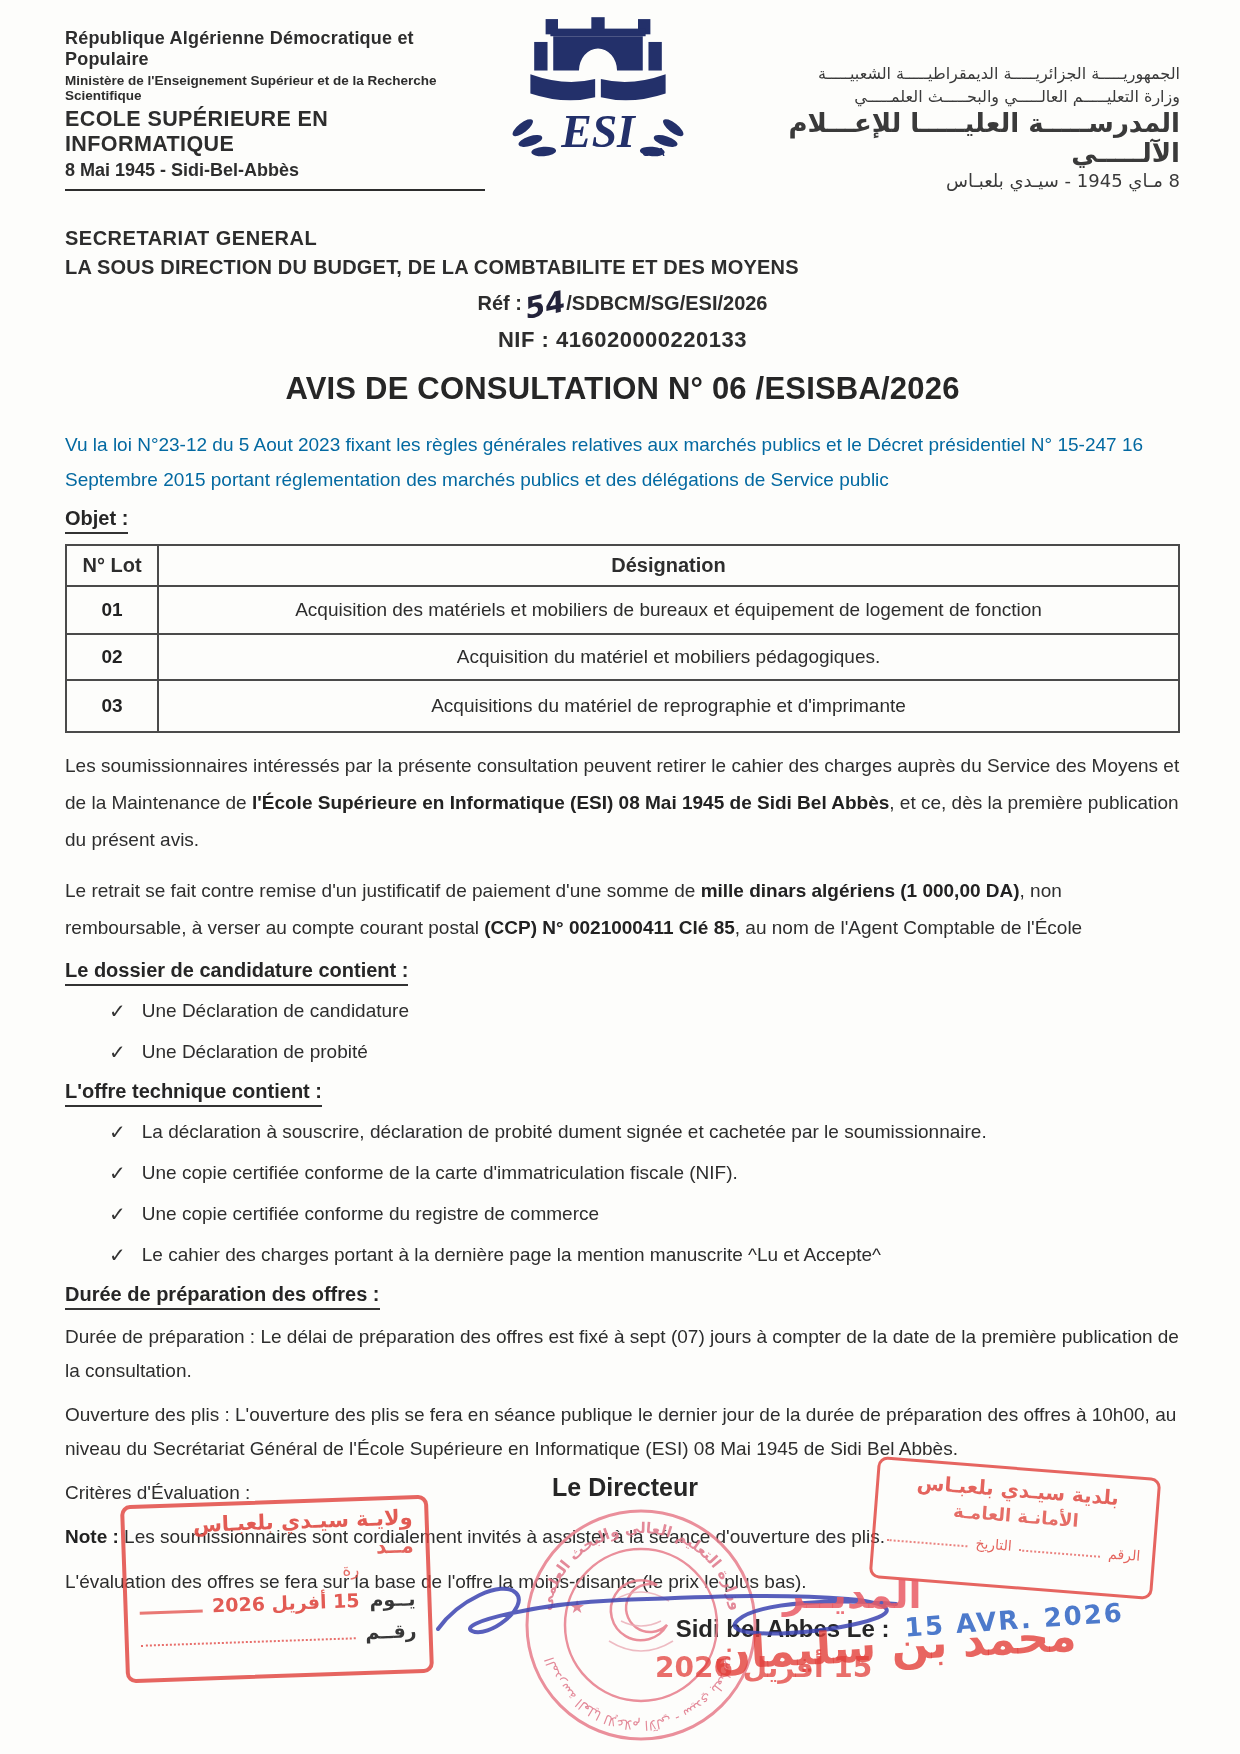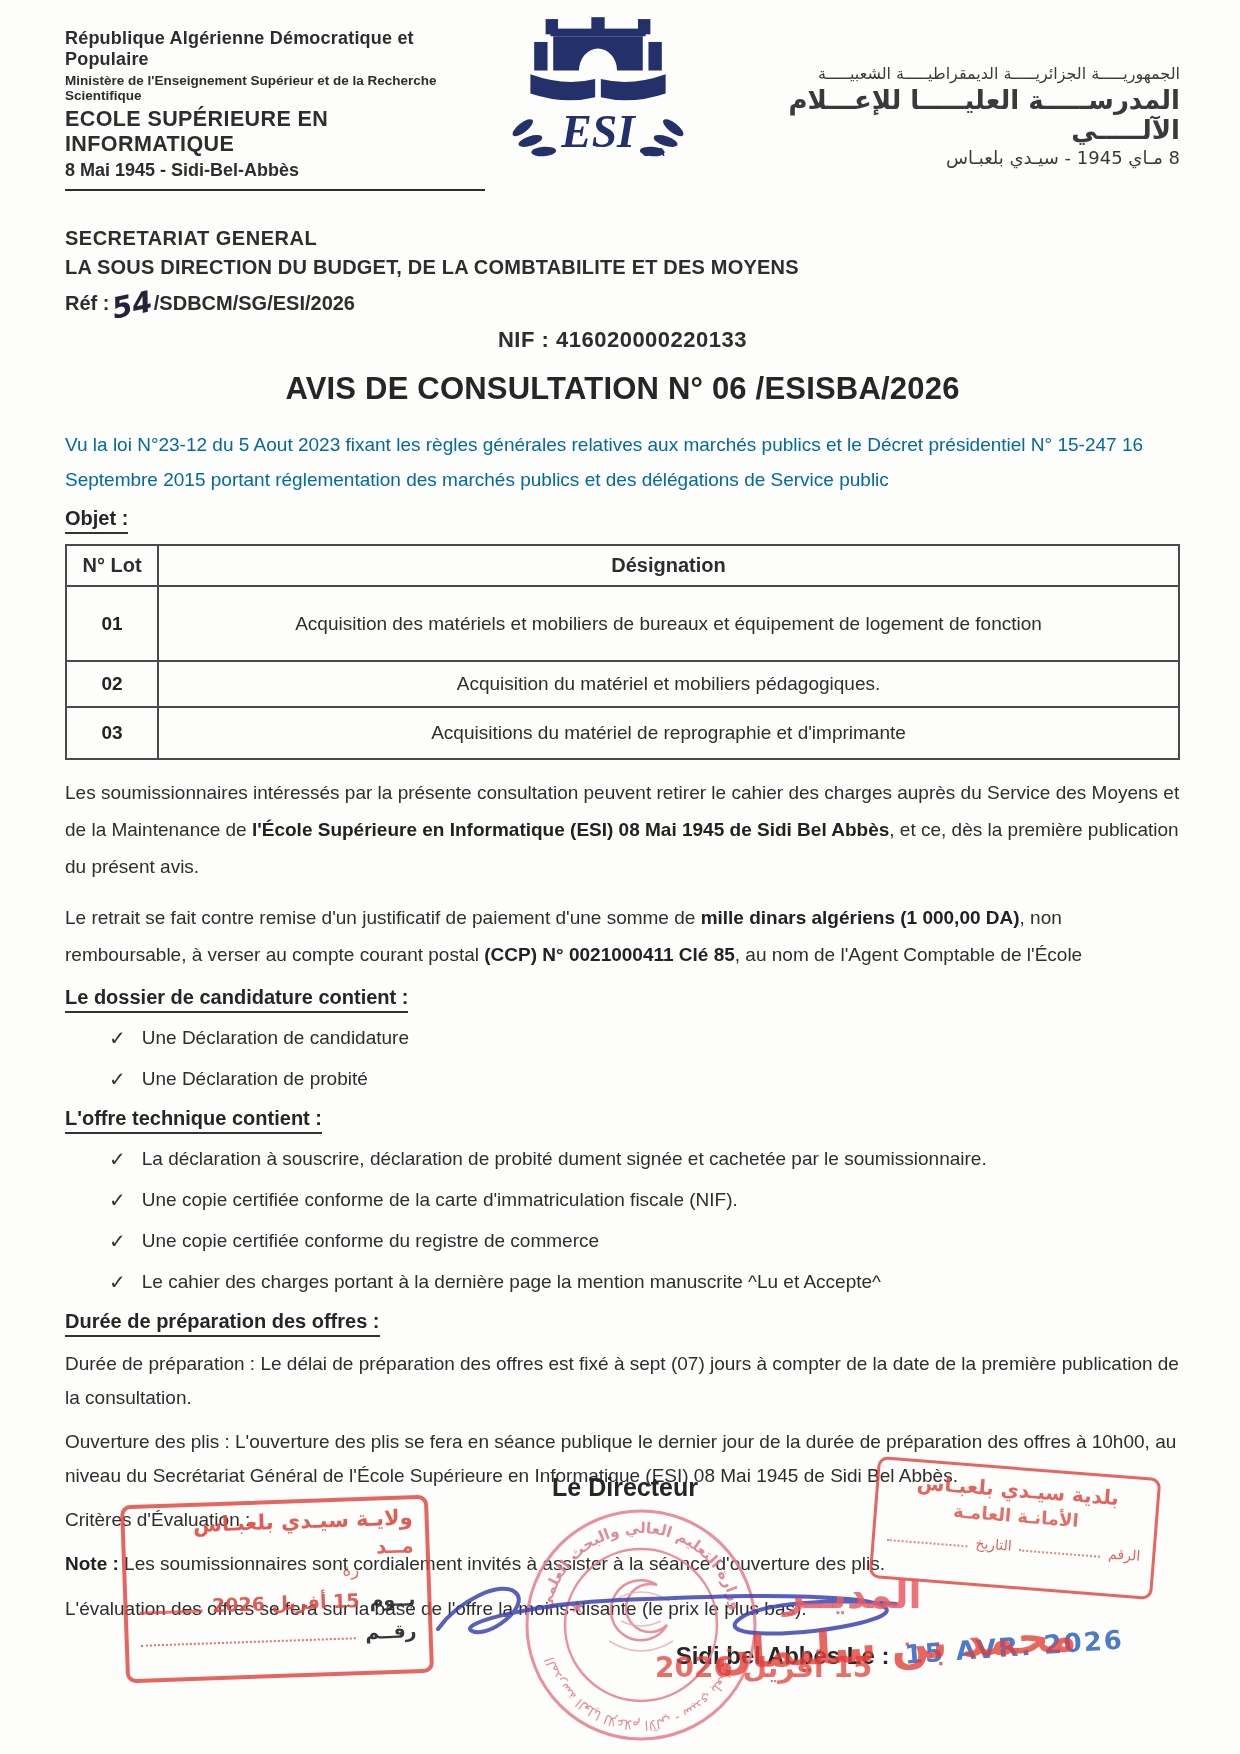--- a/index.html
+++ b/index.html
@@ -23,21 +23,21 @@
   .hdr-right { width:470px; text-align:right; color:#3a3a3a;margin-top:36px; }
   .ar1 { font-size:16px; }
   .ar2 { font-size:16px; margin-top:4px; }
   .ar3 { font-size:26px; font-weight:bold; margin-top:2px; }
   .ar4 { font-size:18px; margin-top:2px; }
 
   
   .refblk { margin-top:36px; }
   .rf1 { font-weight:bold; font-size:20px; letter-spacing:.5px; }
   .rf2 { font-weight:bold; font-size:20px; letter-spacing:.2px; margin-top:6px; }
-  .rf3 { font-weight:bold; font-size:20px; margin-top:4px; display:flex; align-items:baseline; }
+  .rf3 { font-weight:bold; font-size:20px; margin-top:4px; display:flex; align-items:baseline;justify-content:center; }
   .handwrit {
     display:inline-block; font-family:"DejaVu Sans", sans-serif; font-size:29px;
     font-weight:bold; font-style:italic; color:#23233a;
     transform:rotate(-12deg) translateY(5px); margin:0 2px;
   }
 
   .nif { text-align:center; font-weight:bold; font-size:22px; letter-spacing:.5px; margin-top:10px; }
   .title { text-align:center; font-weight:bold; font-size:31px; letter-spacing:.2px; margin-top:18px; color:#262626; }
 
   .intro { margin-top:20px; font-size:19px; line-height:1.85; color:#0369a1; }
@@ -49,21 +49,21 @@
   }
   .mt { margin-top:12px; }
 
   
   table.lots { width:100%; border-collapse:collapse; margin-top:10px; }
   table.lots th, table.lots td {
     border:2.2px solid #4a4a4a; text-align:center; font-size:19px; padding:8px 6px;
   }
   table.lots th { font-weight:bold; font-size:20px; }
   .col-lot { width:92px; }
-  tr.r1 td { height:75px; }
+  tr.r1 td { height:48px; }
   tr.r2 td { height:46px; }
   tr.r3 td { height:52px;text-align:center; }
 
   
   .body-p { margin-top:14px; font-size:19px; line-height:1.95; color:#2e2e2e; }
   .b { font-weight:bold; color:#222; }
 
   .check-item { display:flex; gap:16px; margin:10px 0 0 44px; font-size:19px; line-height:1.55; }
   .check-glyph { font-size:20px; color:#333; flex:0 0 auto; }
 
@@ -148,20 +148,21 @@
           <ellipse cx="176" cy="130" rx="13" ry="5" transform="rotate(18 176 130)"></ellipse>
           <ellipse cx="162" cy="141" rx="13" ry="5" transform="rotate(4 162 141)"></ellipse>
         </g>
         <text x="105" y="136" text-anchor="middle" font-family="Liberation Serif, serif" font-size="48" font-weight="bold" font-style="italic" fill="#23306a">ESI</text>
         <text x="152" y="146" font-family="Liberation Sans, sans-serif" font-size="11" font-weight="bold" fill="#23306a">SBA</text>
       </svg>
     </div>
 
     <div class="hdr-right ar">
       <div class="ar1">الجمهوريـــــة الجزائريـــــة الديمقراطيـــــة الشعبيـــــة</div>
+      <div class="ar2">وزارة التعليـــــم العالـــــي والبحـــــث العلمـــــي</div>
       <div class="ar3">المدرســـــة العليـــــا للإعـــلام الآلـــــي</div>
       <div class="ar4">8 مـاي 1945 - سيـدي بلعبـاس</div>
     </div>
   </header>
 
   <section class="refblk">
     <div class="rf1">SECRETARIAT GENERAL</div>
     <div class="rf2">LA SOUS DIRECTION DU BUDGET, DE LA COMBTABILITE ET DES MOYENS</div>
     <div class="rf3">
       <span>Réf :</span>

